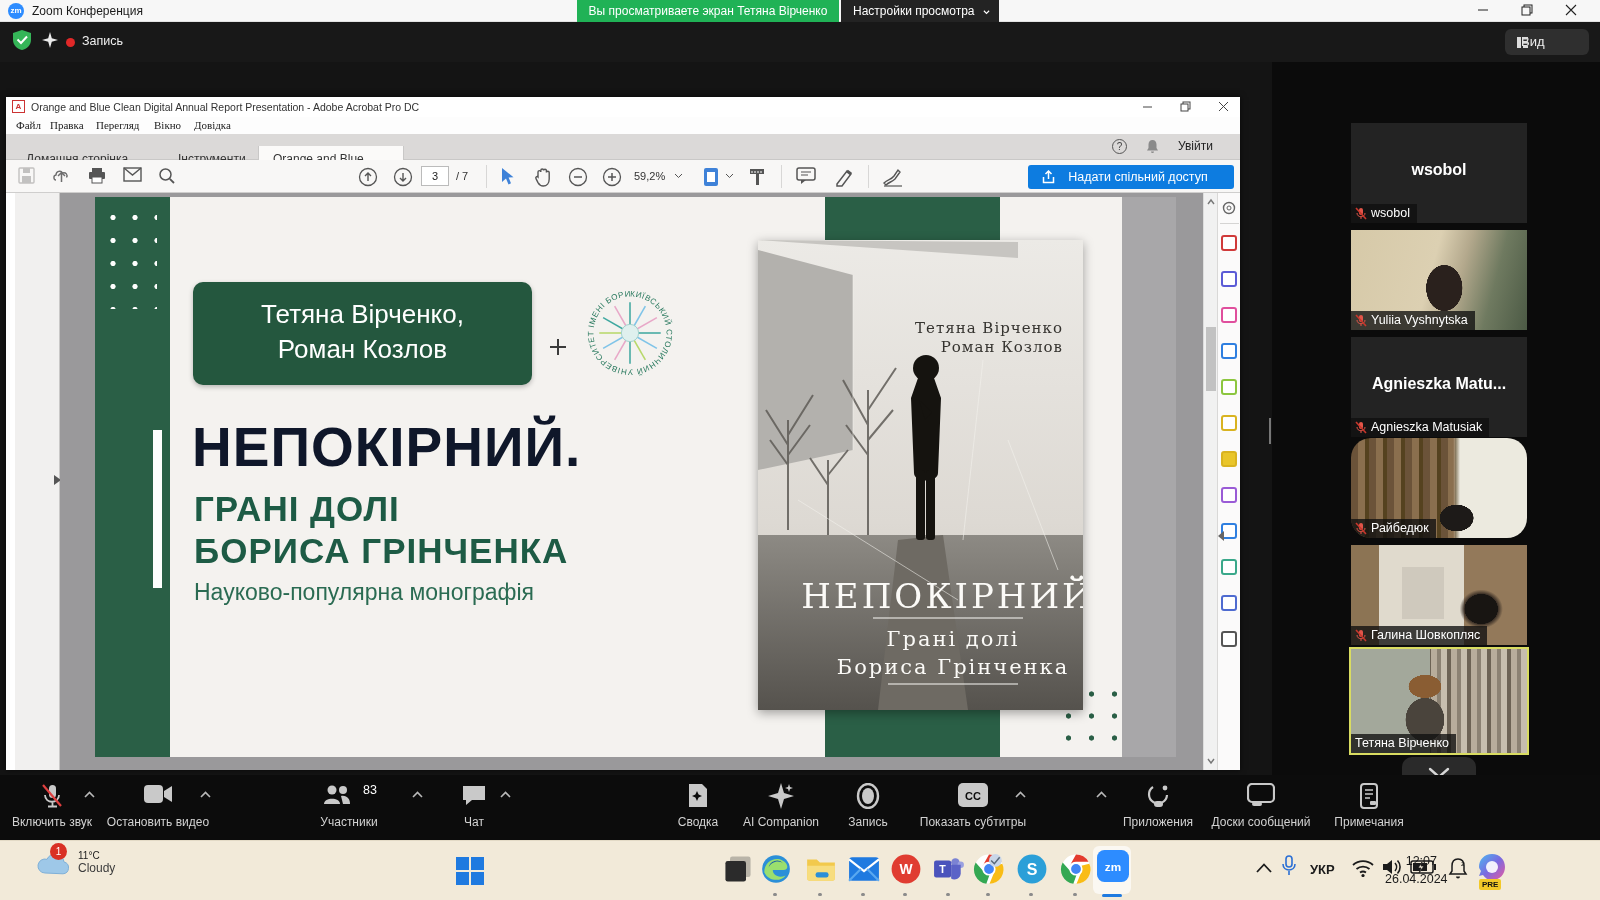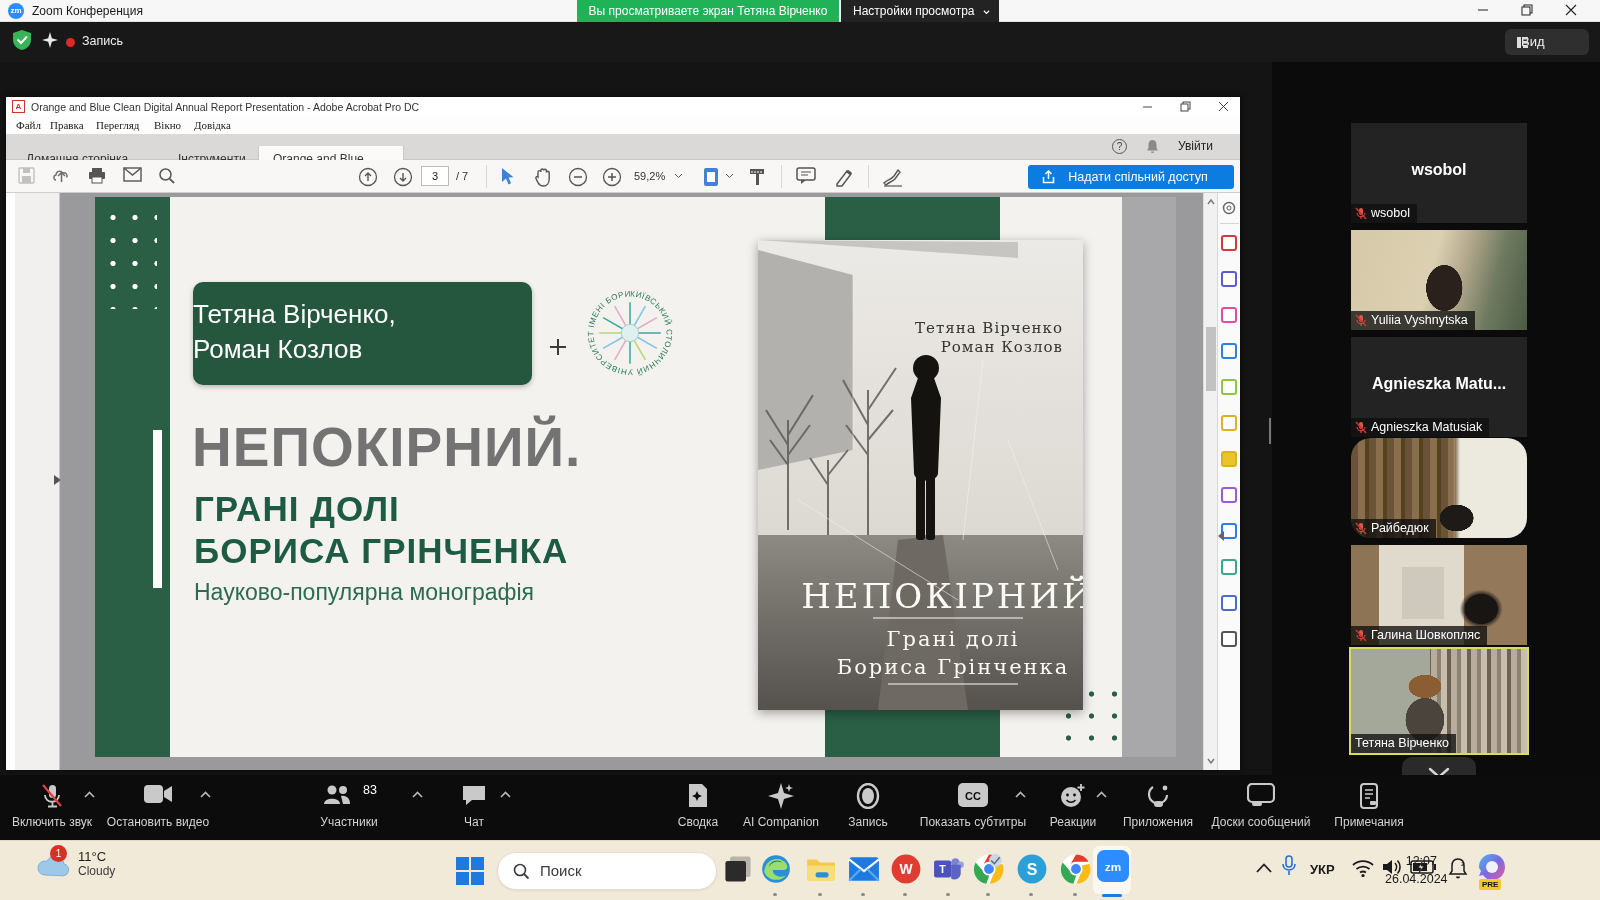--- a/index.html
+++ b/index.html
@@ -71,22 +71,22 @@
   .collapse-arr { left:0px; top:338px; width:0; height:0; border-right:6px solid #666;
     border-top:5px solid transparent; border-bottom:5px solid transparent; }
 
   
   .slide { left:89px; top:100px; width:1081px; height:560px; background:#f4f2ef; overflow:hidden; }
   .g-band { left:0; top:0; width:75px; height:560px; background:#2a5f46; }
   .dots-w { left:6px; top:8px; width:56px; height:104px;
     background-image:radial-gradient(circle, #fdfdfd 2.3px, rgba(0,0,0,0) 2.9px);
     background-size:22px 23px; background-position:1px 1px; }
   .author-card { left:98px; top:85px; width:339px; height:103px; background:#24573e; border-radius:10px;
-    box-shadow:0 2px 5px rgba(0,0,0,.25); color:#fff; font-size:26px; text-align:left; padding-top:15px; line-height:1.35; }
-  .slide-title { left:97px; top:218px; font-size:55px; font-weight:bold; letter-spacing:1px; color:#737373; }
+    box-shadow:0 2px 5px rgba(0,0,0,.25); color:#fff; font-size:26px; text-align:center; padding-top:15px; line-height:1.35; }
+  .slide-title { left:97px; top:218px; font-size:55px; font-weight:bold; letter-spacing:1px; color:#0f172a; }
   .slide-sub { left:99px; font-size:35px; font-weight:bold; letter-spacing:1px; color:#1d5b45; }
   .slide-cap { left:99px; top:382px; font-size:23px; color:#2a6b52; }
   .white-bar { left:58px; top:233px; width:9px; height:158px; background:#fdfdfd; }
   .gray-col { left:1027px; top:0; width:54px; height:560px; background:#a8a7a9; }
   .g-top-band { left:730px; top:0; width:175px; height:43px; background:#2a5f46; }
   .g-bot-band { left:730px; top:513px; width:175px; height:47px; background:#2a5f46; }
   .dots-g { left:962px; top:486px; width:70px; height:72px;
     background-image:radial-gradient(circle, #2a5f46 2.3px, rgba(0,0,0,0) 2.9px);
     background-size:23px 22px; }
   .book { left:663px; top:43px; width:325px; height:470px; box-shadow:0 3px 10px rgba(0,0,0,.35); }
@@ -130,21 +130,21 @@
     font-size:12px; color:#d2d2d2; white-space:nowrap; }
   .zbtn .lbl.green { color:#25c15f; }
   .zchev { top:16px; color:#b9b9b9; }
   .badge83 { position:absolute; left:74px; top:8px; color:#fff; font-size:12.5px; }
 
   
   .taskbar { left:0; top:840px; width:1600px; height:60px; background:#f2ead9; border-top:1px solid #e3dac6; }
   .weather { left:36px; top:8px; display:flex; gap:8px; align-items:center; }
   .wbadge { position:absolute; left:14px; top:-6px; min-width:17px; height:17px; background:#d93025; color:#fff;
     border-radius:50%; font-size:10px; text-align:center; line-height:17px; }
-  .wtemp { font-size:13px; color:#1b1b1b; }
+  .wtemp { font-size:10px; color:#1b1b1b; }
   .wcond { font-size:12px; color:#3c3c3c; }
   .search-pill { left:497px; top:11px; width:220px; height:38px; background:#fff; border:1px solid #e6dfcf;
     border-radius:19px; box-shadow:0 1px 2px rgba(0,0,0,.08); }
   .search-pill .ph { position:absolute; left:42px; top:9px; font-size:15px; color:#3b3b3b; }
   .tk-ic { top:12px; width:32px; height:32px; }
   .app-dot { top:52px; width:4px; height:3px; border-radius:2px; background:#8b8b8b; }
   .zoom-active-bg { left:1093px; top:5px; width:38px; height:48px; background:rgba(255,255,255,.65); border-radius:6px; }
   .zoom-underline { left:1102px; top:53px; width:20px; height:3px; border-radius:2px; background:#1f7ae0; }
   .tray-txt { font-size:13px; color:#1b1b1b;font-weight:bold; }
   .clock { left:1385px; top:11px; width:52px; text-align:right; font-size:12.5px; color:#1b1b1b; line-height:1.45; }
@@ -615,30 +615,20 @@
       <svg class="ic" width="30" height="24" viewBox="0 0 30 24">
           <rect width="30" height="24" rx="5" fill="#c9c9c9"></rect>
           <text x="15" y="16.5" text-anchor="middle" font-size="11" font-weight="bold" fill="#0c0c0c" font-family="Liberation Sans, sans-serif">CC</text>
         </svg>
       <div class="lbl">Показать субтитры</div>
     </div>
     <svg class="abs zchev" style="left:1015px" width="11" height="7" viewBox="0 0 11 7">
         <path d="M1 6 L5.5 1.5 L10 6" stroke="#b9b9b9" stroke-width="1.6" fill="none"></path>
       </svg>
 
-    <div class="abs zbtn" style="left:1013px">
-      <svg class="ic" width="26" height="26" viewBox="0 0 26 26">
-          <circle cx="11" cy="14" r="10" fill="#c9c9c9"></circle>
-          <circle cx="7.5" cy="12" r="1.4" fill="#0c0c0c"></circle>
-          <circle cx="14.5" cy="12" r="1.4" fill="#0c0c0c"></circle>
-          <path d="M6.5 17 c2.5 3 6.5 3 9 0" stroke="#0c0c0c" stroke-width="1.4" fill="none"></path>
-          <path d="M21 1 v7 M17.5 4.5 h7" stroke="#c9c9c9" stroke-width="1.8"></path>
-        </svg>
-      <div class="lbl">Реакции</div>
-    </div>
     <svg class="abs zchev" style="left:1096px" width="11" height="7" viewBox="0 0 11 7">
         <path d="M1 6 L5.5 1.5 L10 6" stroke="#b9b9b9" stroke-width="1.6" fill="none"></path>
       </svg>
 
     <div class="abs zbtn" style="left:1098px">
       <svg class="ic" width="26" height="26" viewBox="0 0 26 26">
           <path d="M8 4 a9 9 0 1 0 14 8" stroke="#c9c9c9" stroke-width="2.2" fill="none"></path>
           <circle cx="20" cy="5" r="2.4" fill="#c9c9c9"></circle>
           <rect x="9" y="18" width="9" height="6" rx="3" fill="#c9c9c9"></rect>
         </svg>
@@ -678,27 +668,20 @@
       </div>
     </div>
 
     <svg class="abs" style="left:456px; top:16px" width="28" height="28" viewBox="0 0 28 28">
         <rect x="0" y="0" width="13" height="13" fill="#1f7ae0"></rect>
         <rect x="15" y="0" width="13" height="13" fill="#1f7ae0"></rect>
         <rect x="0" y="15" width="13" height="13" fill="#1f7ae0"></rect>
         <rect x="15" y="15" width="13" height="13" fill="#1f7ae0"></rect>
       </svg>
 
-    <div class="abs search-pill">
-      <svg style="position:absolute; left:15px; top:10px" width="17" height="17" viewBox="0 0 17 17">
-          <circle cx="7" cy="7" r="5.5" fill="none" stroke="#3b3b3b" stroke-width="1.6"></circle>
-          <line x1="11" y1="11" x2="15.5" y2="15.5" stroke="#3b3b3b" stroke-width="1.8"></line>
-        </svg>
-      <span class="ph">Поиск</span>
-    </div>
 
     <svg class="abs tk-ic" style="left:722px" width="28" height="28" viewBox="0 0 28 28">
         <rect x="7" y="3" width="18" height="18" rx="2" fill="#b9b4a8"></rect>
         <rect x="3" y="7" width="18" height="18" rx="2" fill="#2b2b2b"></rect>
       </svg>
 
     <svg class="abs tk-ic" style="left:760px" width="30" height="30" viewBox="0 0 30 30">
         <circle cx="15" cy="15" r="13" fill="#2b8fd8"></circle>
         <path d="M4 18 C4 8 14 3 21 7 C27 10 27 16 22 16 H12 C12 21 18 24 24 21 C20 27 8 27 4 18 Z" fill="#9adf6e"></path>
         <path d="M8 14 a8 8 0 0 1 14-4 C18 6 10 8 8 14 Z" fill="#1a5fa8"></path>

